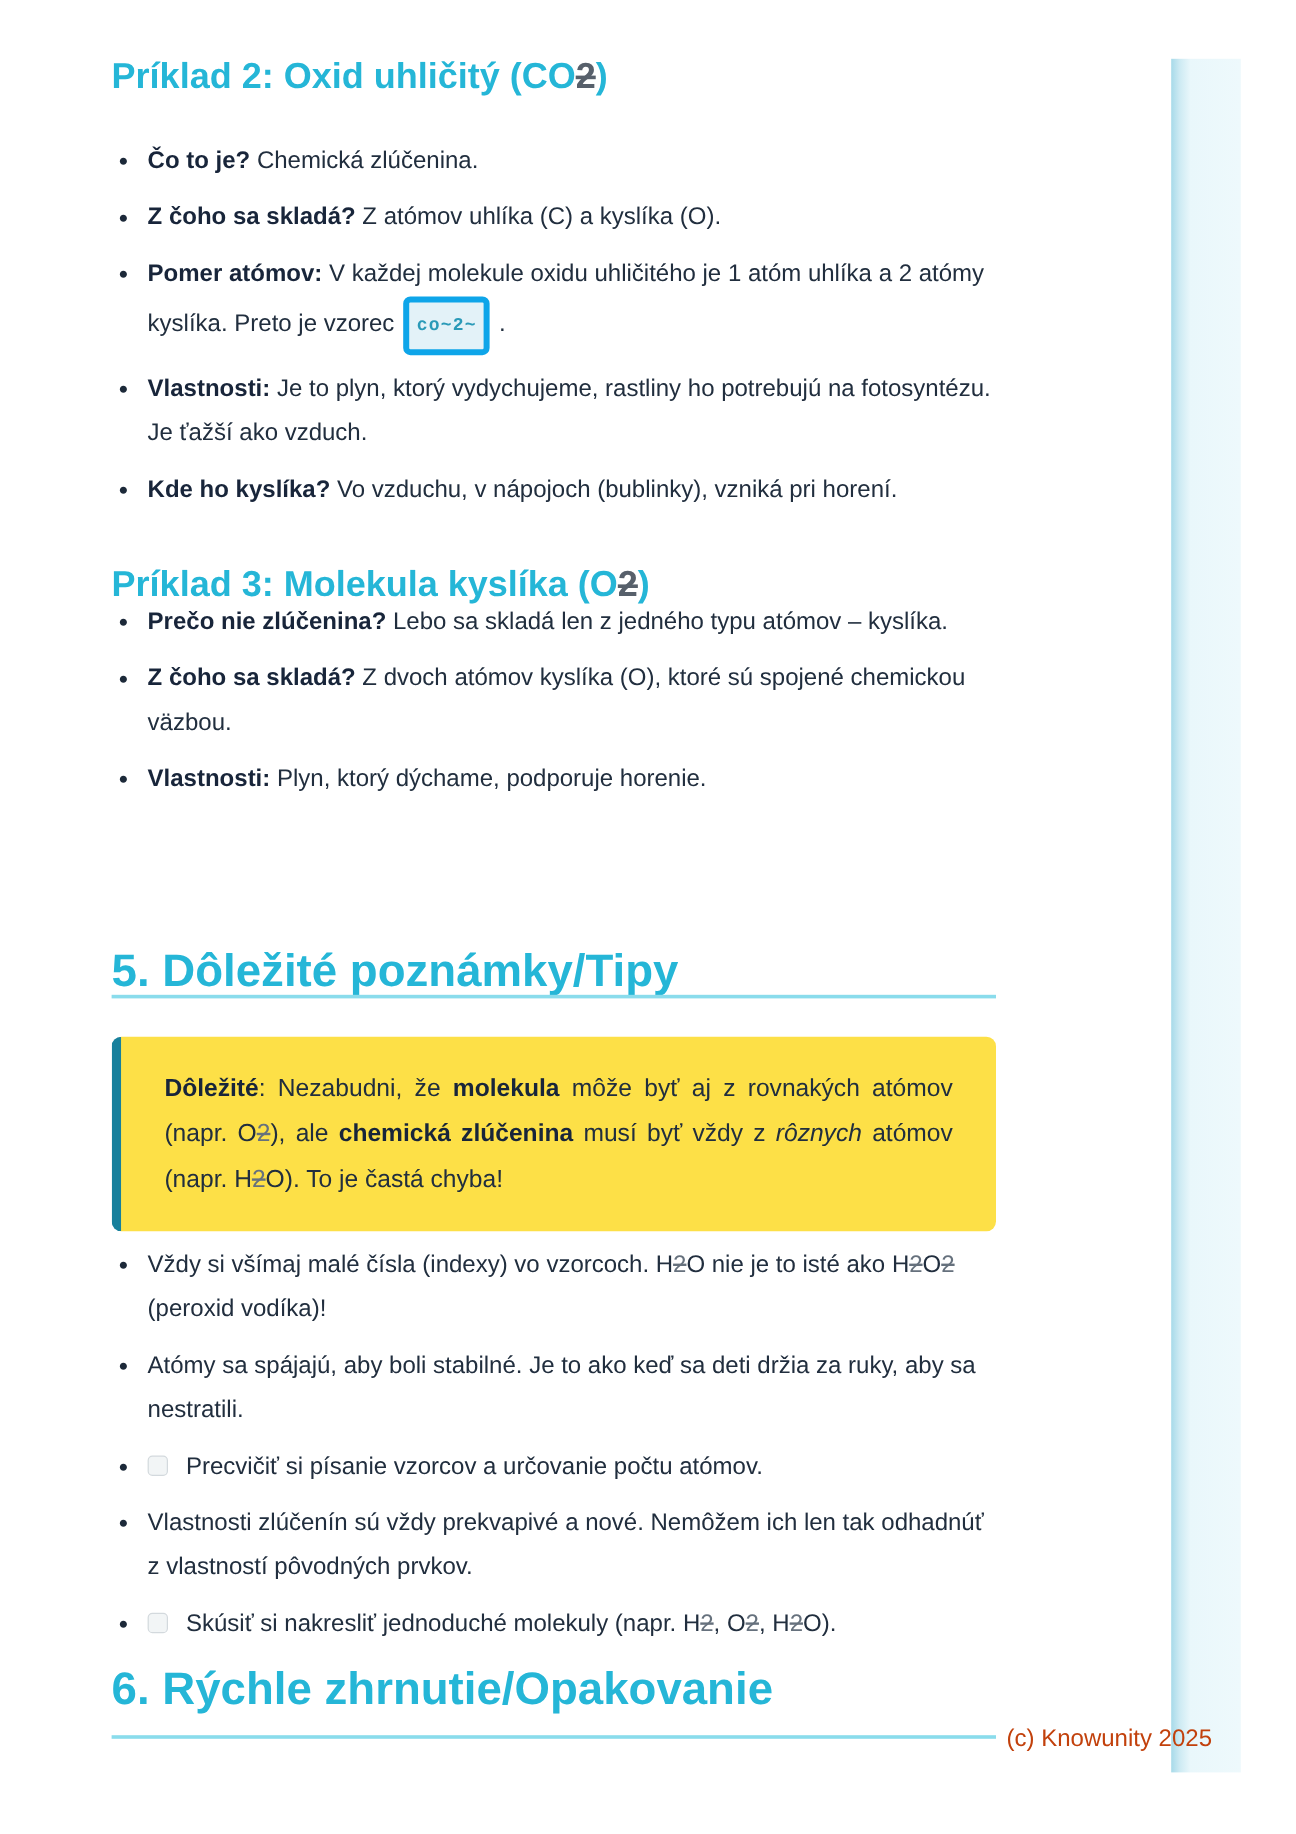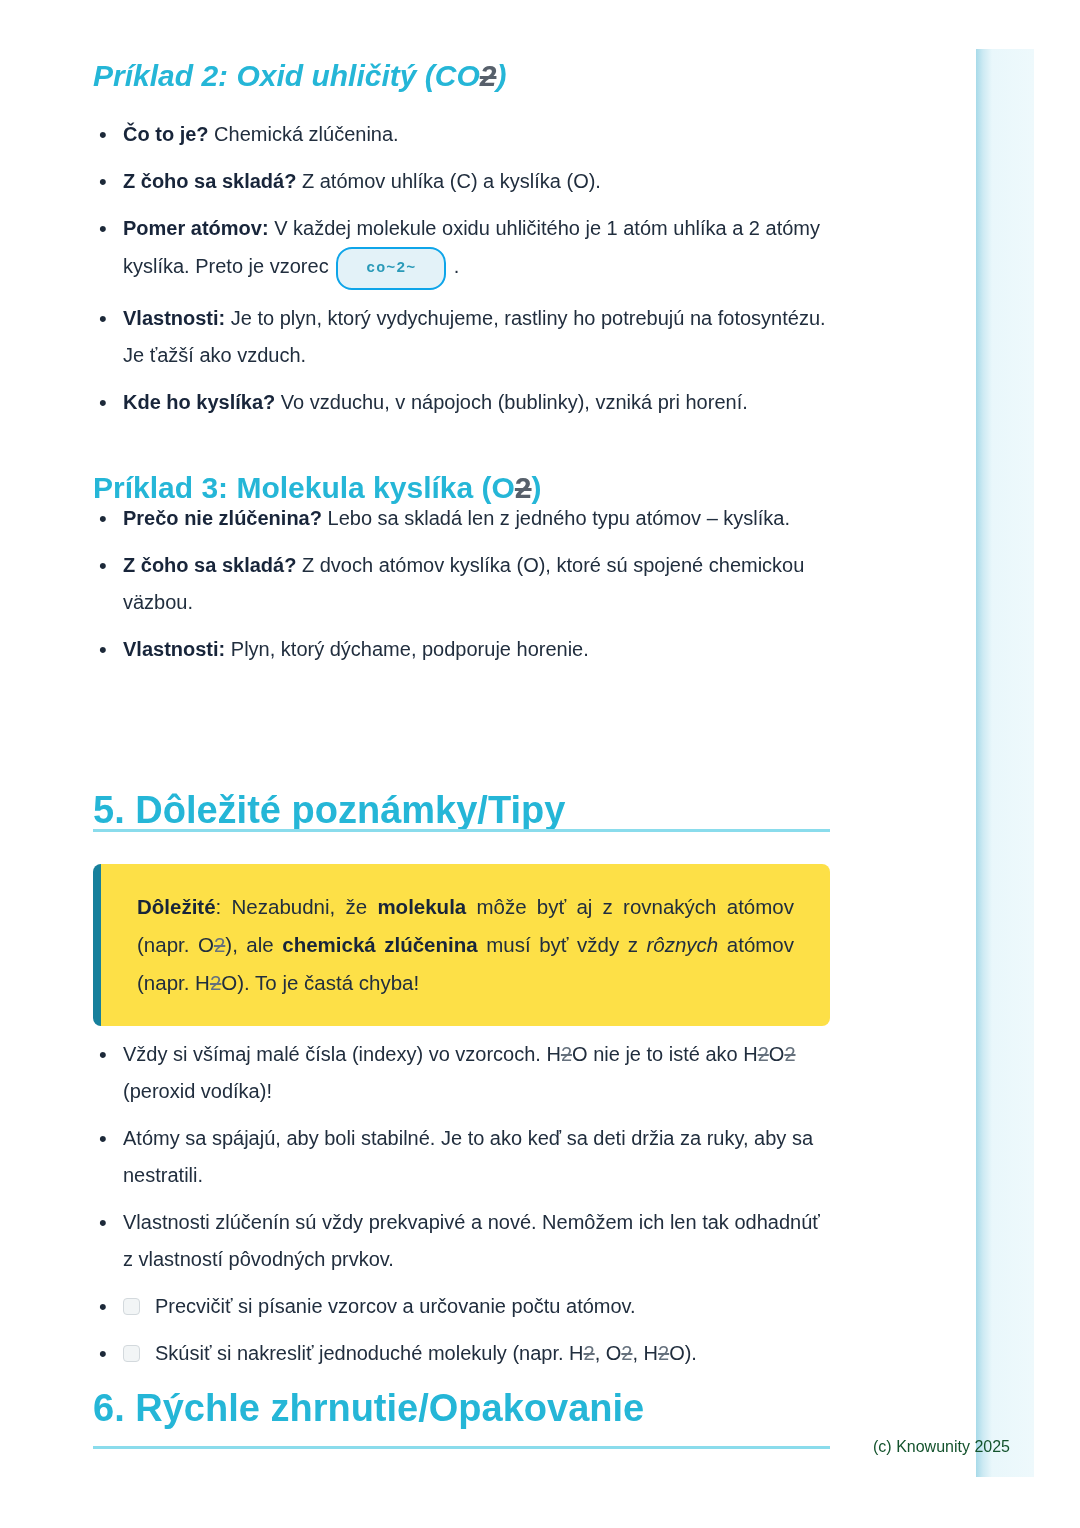--- a/index.html
+++ b/index.html
@@ -32,49 +32,49 @@
     margin-bottom:10px; color:#212e3e;
   }
   ul.blist li::before {
     content:"\2022"; position:absolute; left:6px; top:0;
     font-size:22px; color:#1c2939;
   }
   .lead { font-weight:700; color:#18253a; }
   .it { font-style:italic; }
   .sub { color:#66717d; text-decoration:line-through; text-decoration-thickness:2px; }
   .code-pill {
-    display:inline-block; background:#e3f2f8; border:2px solid #0ea5e9;
-    border-radius:16px; padding:1px 28px; margin:0 2px;
+    display:inline-block; background:#e3f2f8; border:5px solid #0ea5e9;
+    border-radius:6px; padding:1px 6px; margin:0 2px;
     font-family:"Liberation Mono", monospace; font-size:15px; font-weight:700;
     color:#2a9ab8; letter-spacing:1px; vertical-align:1px;
   }
   .callout {
     position:absolute; left:93px; top:864px; width:737px; z-index:2;
     background:#fde047; border-left:8px solid #17809c; border-radius:8px;
     padding:24px 36px; font-size:20.5px; line-height:38px; text-align:justify;
     color:#212e3e;
   }
   .checkbox {
     display:inline-block; width:17px; height:17px; background:#f2f5f6;
     border:1px solid #d3d9dd; border-radius:4px; vertical-align:-2px;
     margin-right:15px;
   }
   .footer-credit {
     position:absolute; top:1438px; right:70px; z-index:3;
-    font-size:16px; color:#14532d;
+    font-size:20px; color:#c2410c;
   }
 </style>
 </head>
 <body>
 
 <div class="page">
 
   <div class="edge-bar"></div>
 
-  <h2 class="sec content-block" style="top:56px;font-style:italic;"><span>Príklad 2: Oxid uhličitý (CO</span><span class="hsub">2</span><span>)</span></h2>
+  <h2 class="sec content-block" style="top:44px;"><span>Príklad 2: Oxid uhličitý (CO</span><span class="hsub">2</span><span>)</span></h2>
 
   <ul class="blist content-block" style="top:116px;">
     <li><span class="lead">Čo to je?</span><span> Chemická zlúčenina.</span></li>
     <li><span class="lead">Z čoho sa skladá?</span><span> Z atómov uhlíka (C) a kyslíka (O).</span></li>
     <li><span class="lead">Pomer atómov:</span><span> V každej molekule oxidu uhličitého je 1 atóm uhlíka a 2 atómy kyslíka. Preto je vzorec </span><span class="code-pill">co~2~</span><span> .</span></li>
     <li><span class="lead">Vlastnosti:</span><span> Je to plyn, ktorý vydychujeme, rastliny ho potrebujú na fotosyntézu. Je ťažší ako vzduch.</span></li>
     <li><span class="lead">Kde ho kyslíka?</span><span> Vo vzduchu, v nápojoch (bublinky), vzniká pri horení.</span></li>
   </ul>
 
   <h2 class="sec content-block" style="top:468px;"><span>Príklad 3: Molekula kyslíka (O</span><span class="hsub">2</span><span>)</span></h2>
@@ -88,22 +88,22 @@
   <h1 class="sec content-block" style="top:766px;margin-top:20px;">5. Dôležité poznámky/Tipy</h1>
   <div class="underline-rule" style="top:829px;"></div>
 
   <div class="callout">
     <span class="lead">Dôležité</span><span>: Nezabudni, že </span><span class="lead">molekula</span><span> môže byť aj z rovnakých atómov (napr. O</span><span class="sub">2</span><span>), ale </span><span class="lead">chemická zlúčenina</span><span> musí byť vždy z </span><span class="it">rôznych</span><span> atómov (napr. H</span><span class="sub">2</span><span>O). To je častá chyba!</span>
   </div>
 
   <ul class="blist content-block" style="top:1036px;">
     <li><span>Vždy si všímaj malé čísla (indexy) vo vzorcoch. H</span><span class="sub">2</span><span>O nie je to isté ako H</span><span class="sub">2</span><span>O</span><span class="sub">2</span><span> (peroxid vodíka)!</span></li>
     <li><span>Atómy sa spájajú, aby boli stabilné. Je to ako keď sa deti držia za ruky, aby sa nestratili.</span></li>
+    <li><span class="checkbox"></span><span>Precvičiť si písanie vzorcov a určovanie počtu atómov.</span></li>
     <li><span>Vlastnosti zlúčenín sú vždy prekvapivé a nové. Nemôžem ich len tak odhadnúť z vlastností pôvodných prvkov.</span></li>
-    <li><span class="checkbox"></span><span>Precvičiť si písanie vzorcov a určovanie počtu atómov.</span></li>
     <li><span class="checkbox"></span><span>Skúsiť si nakresliť jednoduché molekuly (napr. H</span><span class="sub">2</span><span>, O</span><span class="sub">2</span><span>, H</span><span class="sub">2</span><span>O).</span></li>
   </ul>
 
   <h1 class="sec content-block" style="top:1384px;">6. Rýchle zhrnutie/Opakovanie</h1>
   <div class="underline-rule" style="top:1446px;"></div>
 
   <div class="footer-credit">(c) Knowunity 2025</div>
 
 </div>
 

